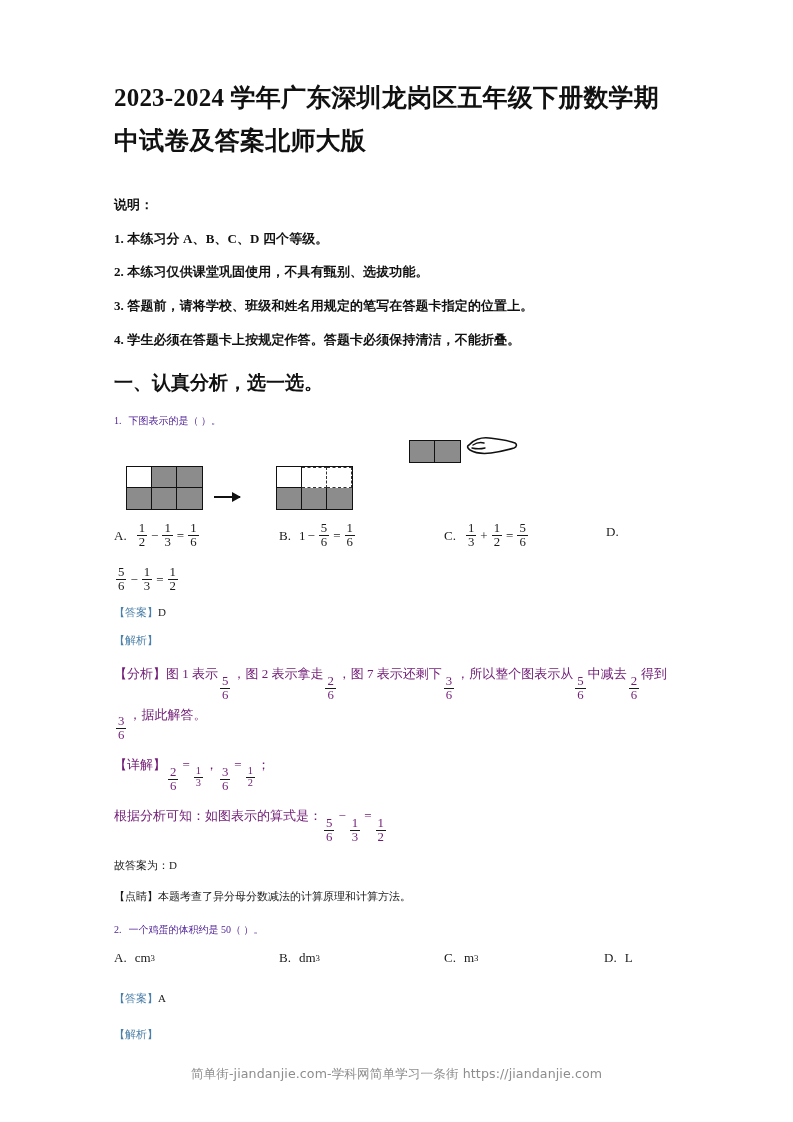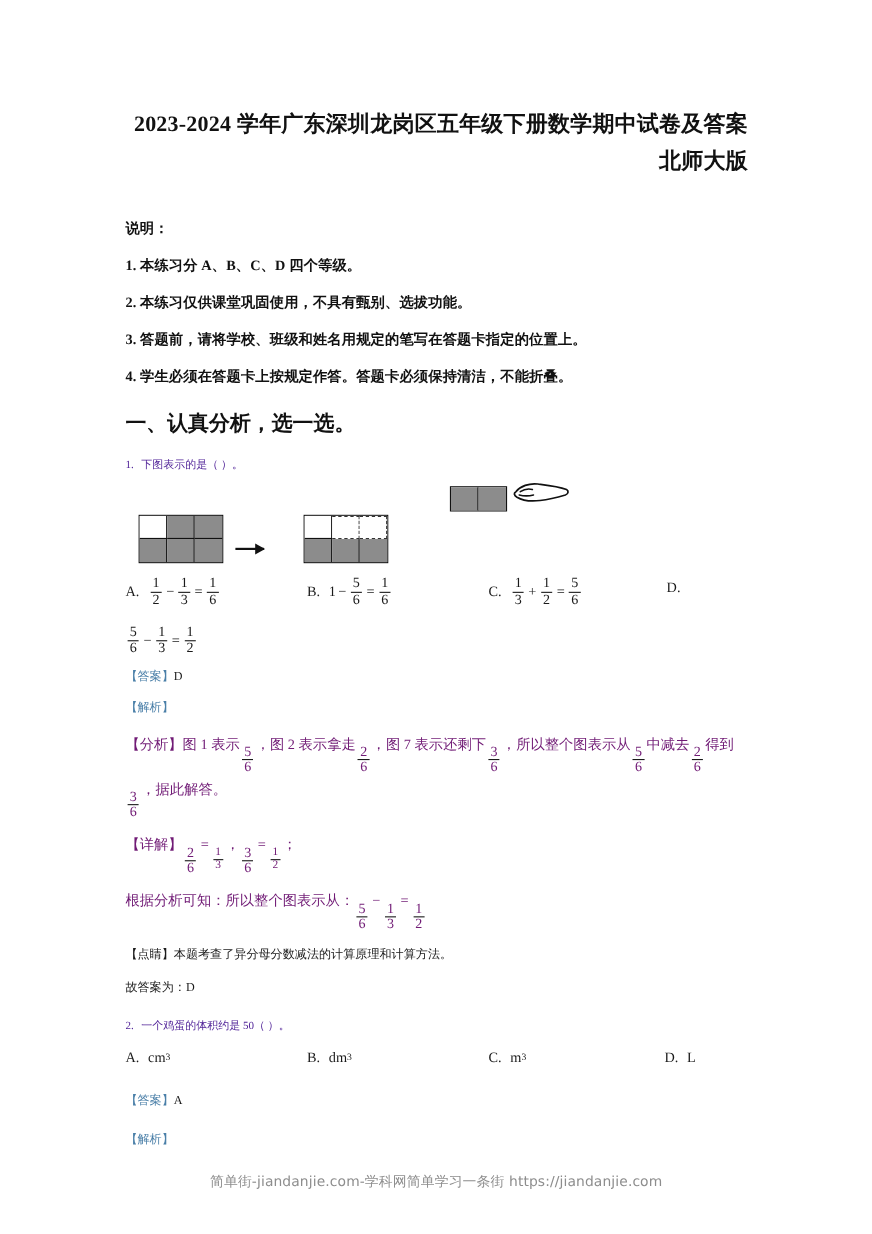--- a/index.html
+++ b/index.html
@@ -24,23 +24,23 @@
   }
   .content {
     position: absolute;
     left: 114px;
     top: 0;
     width: 566px;
   }
 
   
   .doc-title {
-    margin-top: 96px;
-    text-align: right;
-    font-size: 20px;
+    margin-top: 76px;
+    text-align: left;
+    font-size: 25px;
     font-weight: bold;
     line-height: 1.72;
     letter-spacing: 0.2px;
     color: #111;
   }
 
   
   .instructions {
     margin-top: 33px;
   }
@@ -385,37 +385,37 @@
         </span><span>，</span><span class="frac">
           <span class="num">3</span>
           <span class="den">6</span>
         </span><span class="op">=</span><span class="frac sm">
           <span class="num">1</span>
           <span class="den">2</span>
         </span><span>；</span>
     </div>
 
     <div class="para para-tight">
-      <span>根据分析可知：所以整个图表示从：</span><span class="frac">
+      <span>根据分析可知：如图表示的算式是：</span><span class="frac">
           <span class="num">5</span>
           <span class="den">6</span>
         </span><span class="op">−</span><span class="frac">
           <span class="num">1</span>
           <span class="den">3</span>
         </span><span class="op">=</span><span class="frac">
           <span class="num">1</span>
           <span class="den">2</span>
         </span>
     </div>
 
+    <div class="ans-line" style="margin:13px 0;">故答案为：D</div>
+
     <div class="ans-line" style="margin:13px 0;">
       <span>【点睛】</span><span>本题考查了异分母分数减法的计算原理和计算方法。</span>
     </div>
-
-    <div class="ans-line" style="margin:13px 0;">故答案为：D</div>
 
     <div class="q-stem" style="margin-top:17px;">
       <span class="q-num">2.</span><span>一个鸡蛋的体积约是 50（      ）。</span>
     </div>
 
     <div class="options-plain">
       <span class="opt opt-abs" style="left:0px;">
         <span class="opt-label">A.</span>
         <span>cm</span>
           <span class="sup">3</span>

